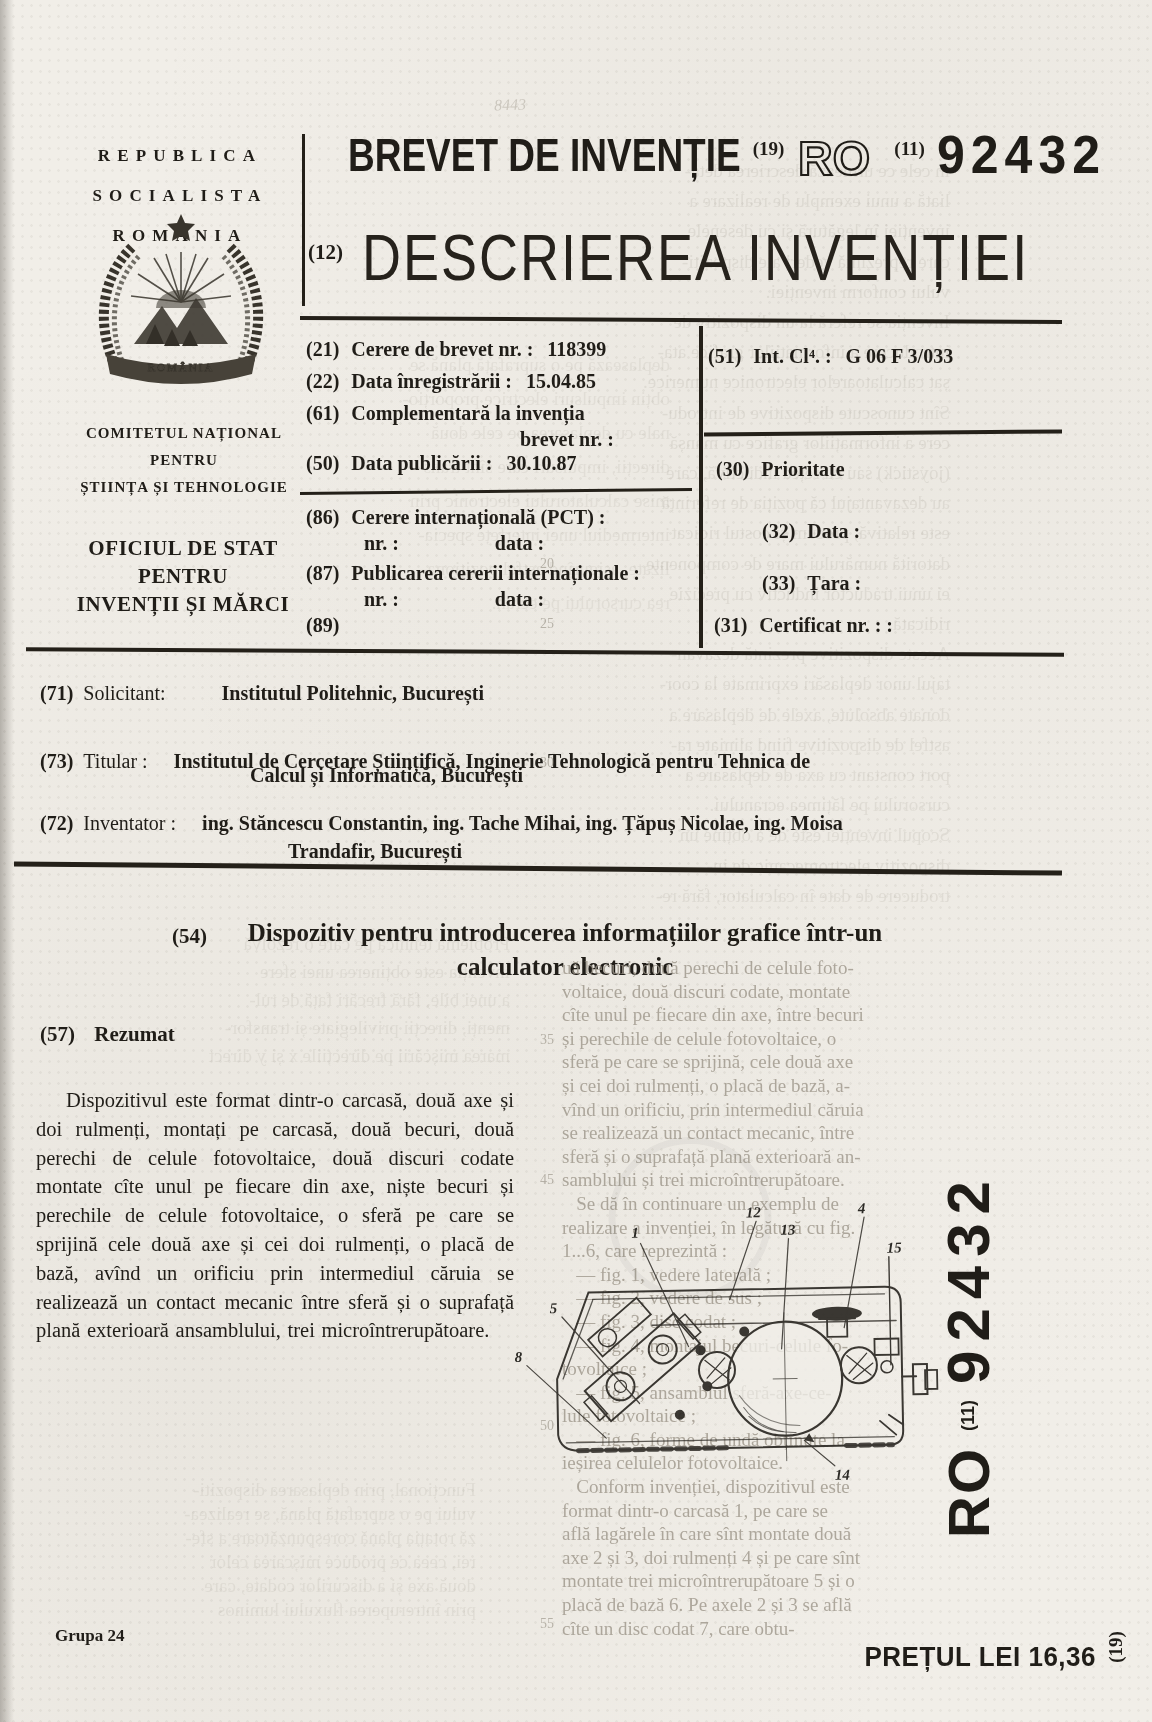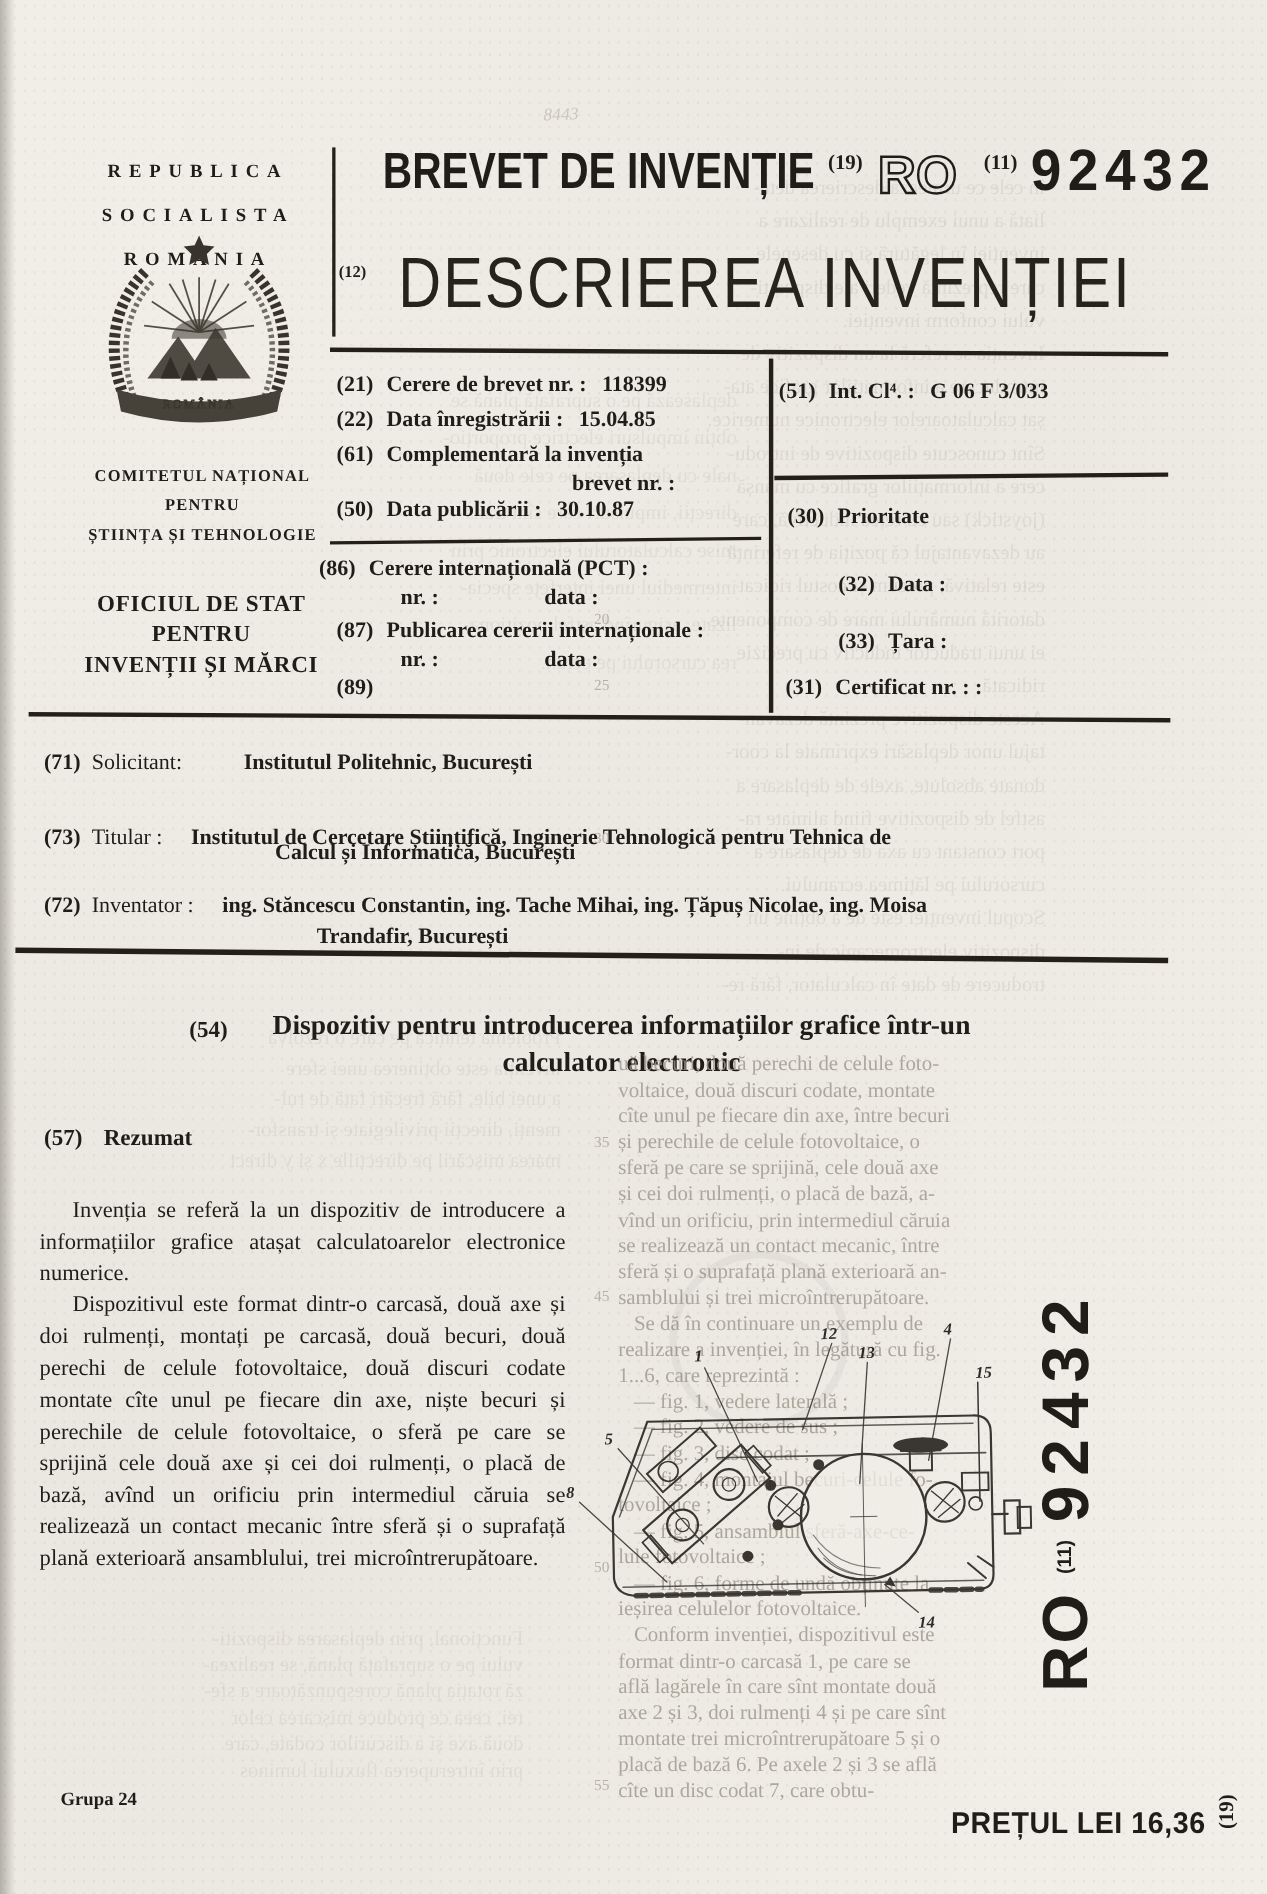--- a/index.html
+++ b/index.html
@@ -154,21 +154,21 @@
   <div class="abs" style="left:348px;top:130px;display:flex;align-items:flex-start;gap:12px;">
     <span class="doc-type">BREVET DE INVENȚIE</span>
     <span class="code-sm" style="margin-top:8px;">(19)</span>
     <svg width="86" height="56" viewBox="0 0 86 56">
       <text x="2" y="45" font-size="48" font-family="Liberation Sans, sans-serif" font-weight="bold" fill="none" stroke="#201d18" stroke-width="2.2">RO</text>
     </svg>
     <span class="code-sm" style="margin-top:8px;">(11)</span>
     <span class="big-number" style="margin-top:-6px;">92432</span>
   </div>
 
-  <div class="abs code-sm" style="left:308px;top:240px;font-size:15px;">(12)</div>
+  <div class="abs code-sm" style="left:308px;top:240px;font-size:21px;">(12)</div>
   <div class="abs" style="left:362px;top:220px;">
     <span class="doc-sub">DESCRIEREA INVENȚIEI</span>
   </div>
 
   <div class="abs rule" style="left:300px;top:318px;width:762px;height:3.5px;transform:rotate(.3deg);"></div>
   <div class="abs vrule" style="left:699px;top:326px;width:3.5px;height:322px;"></div>
   <div class="abs rule" style="left:300px;top:490px;width:392px;height:3px;transform:rotate(-.6deg);"></div>
   <div class="abs rule" style="left:704px;top:431px;width:358px;height:3.5px;transform:rotate(-.5deg);"></div>
   <div class="abs rule" style="left:26px;top:650px;width:1038px;height:4px;transform:rotate(.3deg);"></div>
   <div class="abs rule" style="left:14px;top:866px;width:1048px;height:4.5px;transform:rotate(.5deg);"></div>
@@ -181,21 +181,21 @@
   </div>
   <div class="abs frow" style="left:306px;top:402px;">
     <span class="code">(61)</span><span class="lbl">Complementară la invenția</span>
   </div>
   <div class="abs frow" style="left:520px;top:428px;">
     <span class="lbl">brevet nr. :</span>
   </div>
   <div class="abs frow" style="left:306px;top:452px;">
     <span class="code">(50)</span><span class="lbl">Data publicării :</span><span class="val">30.10.87</span>
   </div>
-  <div class="abs frow" style="left:290px;top:506px;">
+  <div class="abs frow" style="left:306px;top:506px;">
     <span class="code">(86)</span><span class="lbl">Cerere internațională (PCT) :</span>
   </div>
   <div class="abs frow" style="left:364px;top:532px;">
     <span class="lbl">nr. :</span><span class="lbl" style="margin-left:96px;">data :</span>
   </div>
   <div class="abs frow" style="left:306px;top:562px;">
     <span class="code">(87)</span><span class="lbl">Publicarea cererii internaționale :</span>
   </div>
   <div class="abs frow" style="left:364px;top:588px;">
     <span class="lbl">nr. :</span><span class="lbl" style="margin-left:96px;">data :</span>
@@ -238,21 +238,20 @@
 
   <div class="abs" style="left:172px;top:924px;font-size:21px;font-weight:bold;">(54)</div>
   <div class="abs title54" style="left:240px;top:916px;width:650px;">Dispozitiv pentru introducerea informațiilor grafice într-un
 calculator electronic</div>
 
   <div class="abs" style="left:40px;top:1022px;font-size:21px;">
     <span class="b">(57)</span>
     <span class="b" style="margin-left:14px;">Rezumat</span>
   </div>
   <div class="abs abstract" style="left:36px;top:1086px;width:478px;">
-    <p>Invenția se referă la un dispozitiv de introducere a informațiilor grafice atașat calculatoarelor electronice numerice.</p>
     <p>Dispozitivul este format dintr-o carcasă, două axe și doi rulmenți, montați pe carcasă, două becuri, două perechi de celule fotovoltaice, două discuri codate montate cîte unul pe fiecare din axe, niște becuri și perechile de celule fotovoltaice, o sferă pe care se sprijină cele două axe și cei doi rulmenți, o placă de bază, avînd un orificiu prin intermediul căruia se realizează un contact mecanic între sferă și o suprafață plană exterioară ansamblului, trei microîntrerupătoare.</p>
   </div>
 
   <div class="abs faded" style="left:562px;top:956px;width:398px;">uă becuri, două perechi de celule foto-
 voltaice, două discuri codate, montate
 cîte unul pe fiecare din axe, între becuri
 și perechile de celule fotovoltaice, o
 sferă pe care se sprijină, cele două axe
 și cei doi rulmenți, o placă de bază, a-
 vînd un orificiu, prin intermediul căruia

